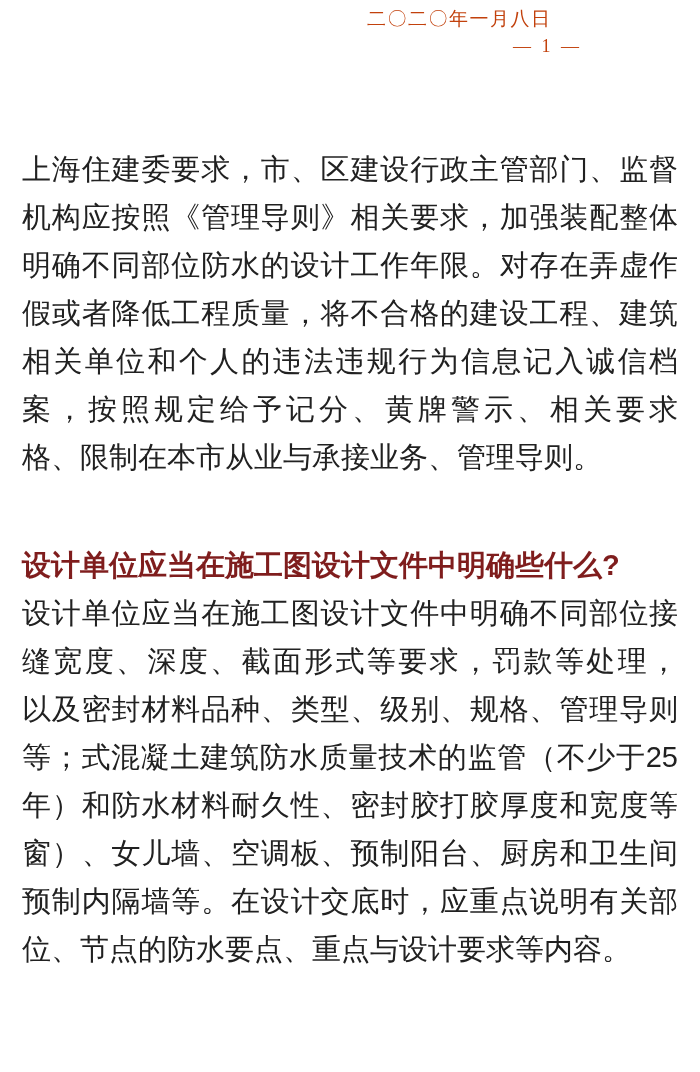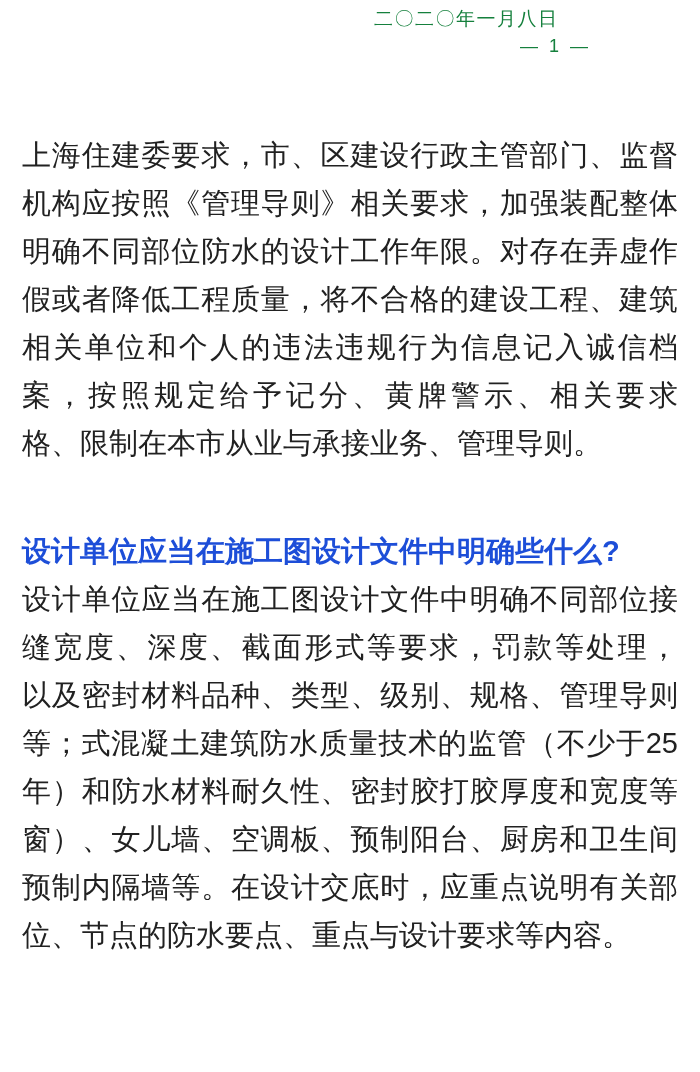--- a/index.html
+++ b/index.html
@@ -11,24 +11,24 @@
     position: relative;
     width: 700px;
     height: 1072px;
     background: #ffffff;
     overflow: hidden;
     font-family: "Liberation Sans", sans-serif;
   }
   
   .scan-header {
     position: absolute;
-    top: 0; left: 18px; right: 0;
+    top: 0; left: 11px; right: 0;
     height: 72px;
-    color: #15803d;
-    font-family: Liberation Sans, sans-serif;
+    color: #c2410c;
+    font-family: Liberation Serif, serif;
   }
   .scan-date {
     position: absolute;
     left: 356px;
     top: 6px;
     font-size: 19px;
     letter-spacing: 1.5px;
     white-space: nowrap;
   }
   .scan-page-number {
@@ -37,21 +37,21 @@
     top: 36px;
     font-size: 18px;
     letter-spacing: 3px;
     white-space: nowrap;
   }
   
   .article {
     position: absolute;
     left: 22px;
     right: 22px;
-    top: 131px;
+    top: 145px;
     color: #212121;
     font-size: 29px;
     line-height: 48px;
   }
   .line {
     height: 48px;
     overflow: hidden;
     text-align: justify;
     text-align-last: justify;
     text-justify: inter-character;
@@ -59,21 +59,21 @@
   .line.line-end {
     text-align: left;
     text-align-last: left;
   }
   .section-heading {
     margin: 60px 0 0 0;
     padding: 0;
     font-size: 29px;
     line-height: 48px;
     font-weight: 700;
-    color: #1d4ed8;
+    color: #7f1d1d;
     text-align: left;
   }
   .paragraph {
     margin: 0;
     padding: 0;
   }
 </style>
 </head>
 <body>
 

